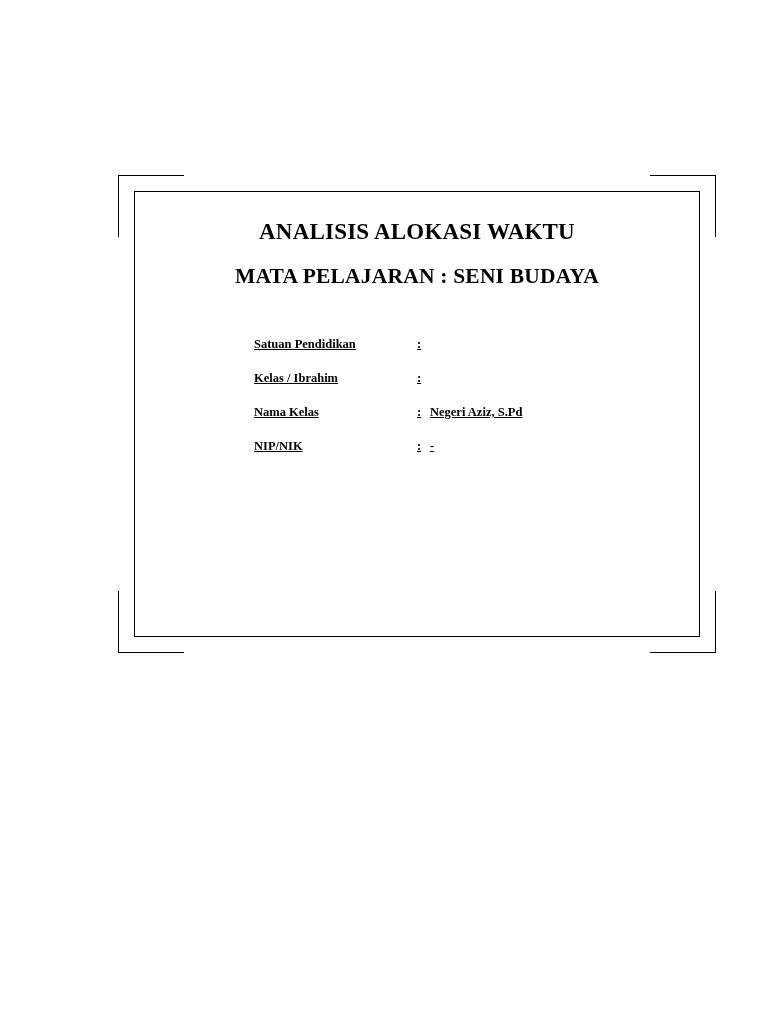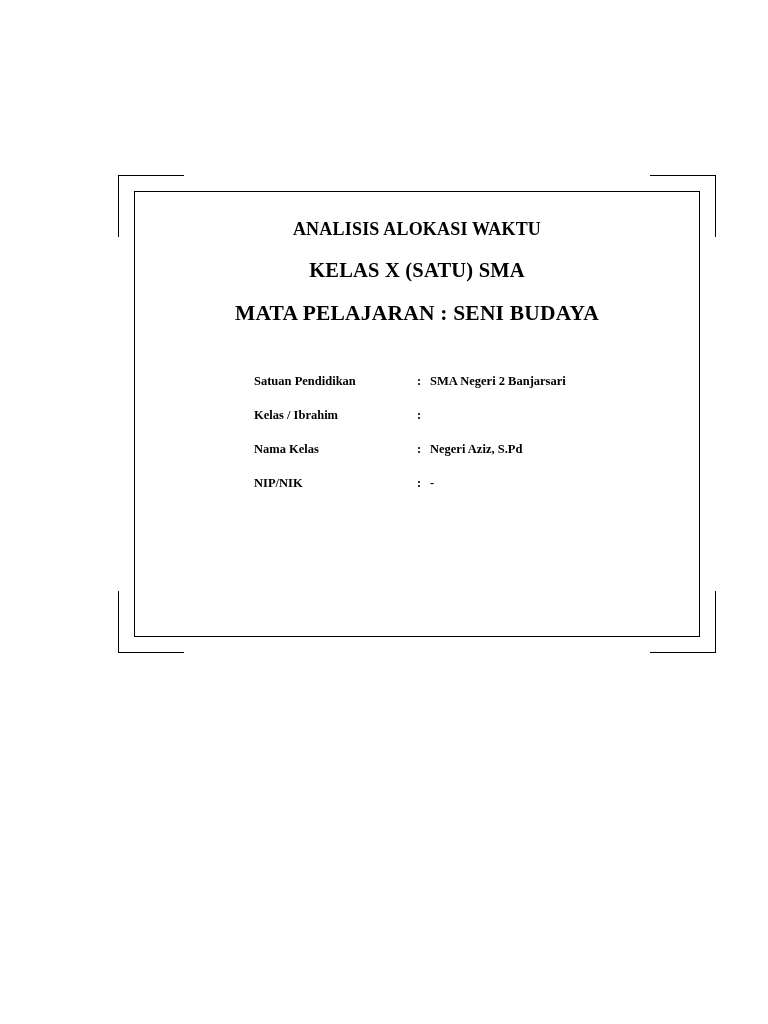--- a/index.html
+++ b/index.html
@@ -85,30 +85,31 @@
   }
 
   .title-block {
     text-align: center;
   }
   .title-line {
     font-weight: bold;
     letter-spacing: 0.2px;
     margin: 0 0 19px 0;
   }
-  .title-1 { font-size: 18px; }
+  .title-1 { font-size: 23px; }
   .title-2 { font-size: 20.5px; }
   .title-3 { font-size: 20.5px; }
   .title-4 { font-size: 21.5px; margin-bottom: 12px; }
 
   .meta {
     margin-top: 48px;
     margin-left: 86px;
     font-size: 12.5px;
     font-weight: bold;
+    text-decoration: underline;
   }
   .meta-row {
     display: flex;
     align-items: baseline;
     margin-bottom: 19px;
   }
   .meta-label {
     width: 163px;
     flex: 0 0 163px;
   }
@@ -139,30 +140,28 @@
 
   <div class="vstub l-top"></div>
   <div class="vstub l-bottom"></div>
   <div class="vstub r-top"></div>
   <div class="vstub r-bottom"></div>
 
   <div class="content">
 
     <div class="title-block">
       <div class="title-line title-1">ANALISIS ALOKASI WAKTU</div>
-      <div class="title-line title-3">KELAS X (SATU) SMA</div>
       <div class="title-line title-4">MATA PELAJARAN : SENI BUDAYA</div>
     </div>
 
     <div class="meta">
 
       <div class="meta-row">
         <div class="meta-label">Satuan Pendidikan</div>
         <div class="meta-colon">:</div>
-        <div class="meta-value">SMA Negeri 2 Banjarsari</div>
       </div>
 
       <div class="meta-row">
         <div class="meta-label">Kelas / Ibrahim</div>
         <div class="meta-colon">:</div>
       </div>
 
       <div class="meta-row">
         <div class="meta-label">Nama Kelas</div>
         <div class="meta-colon">:</div>

